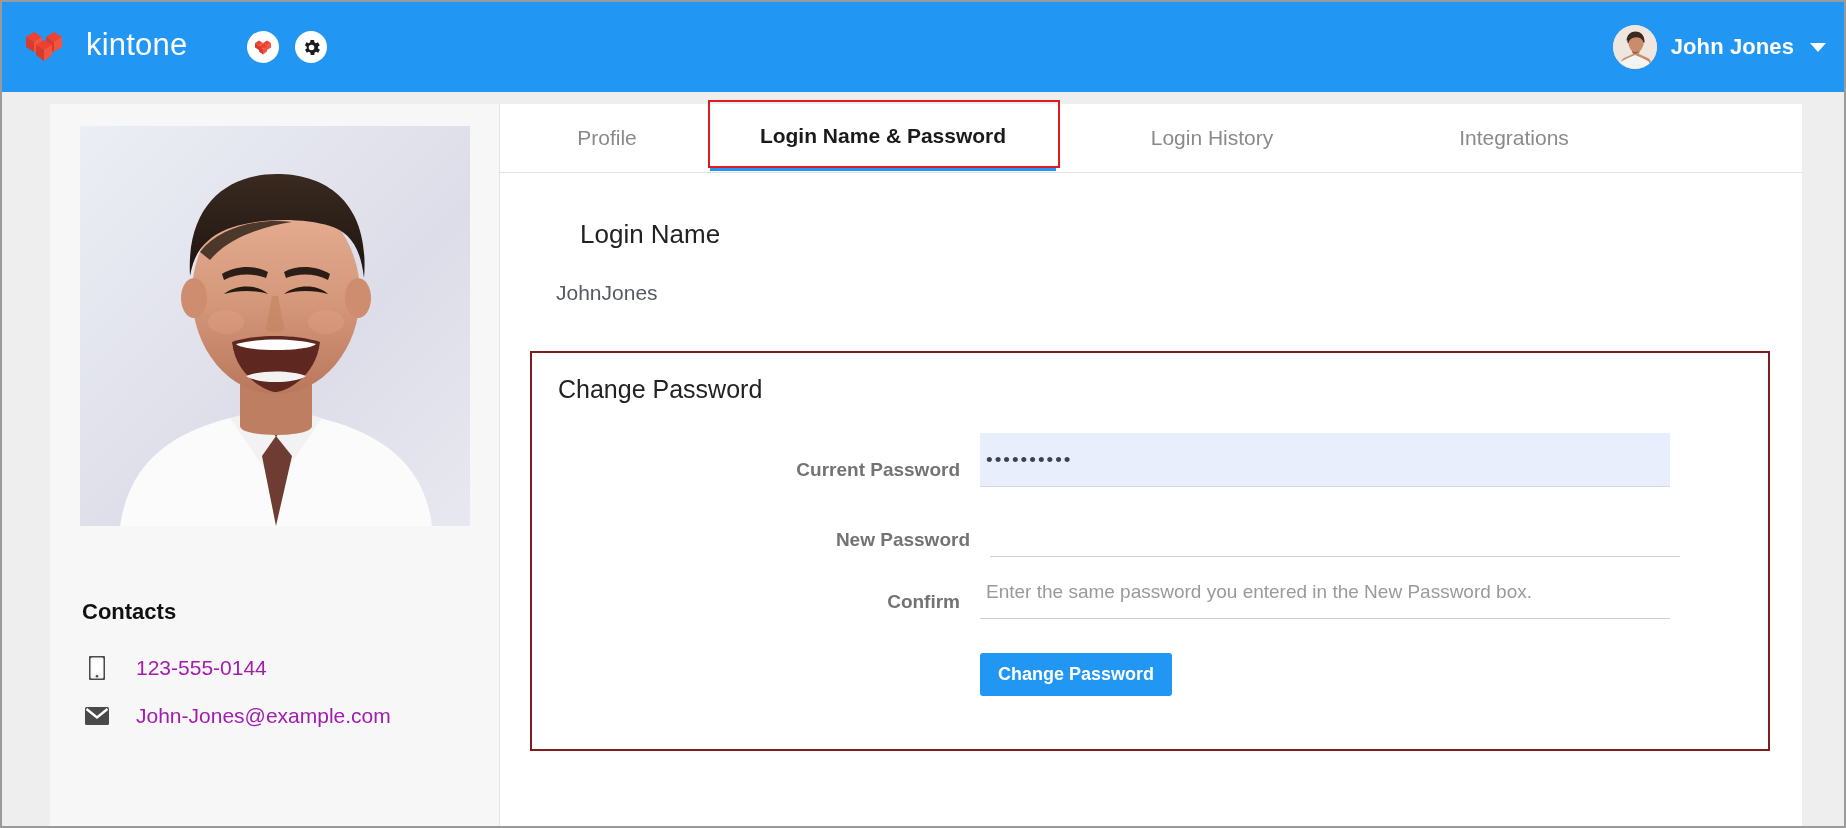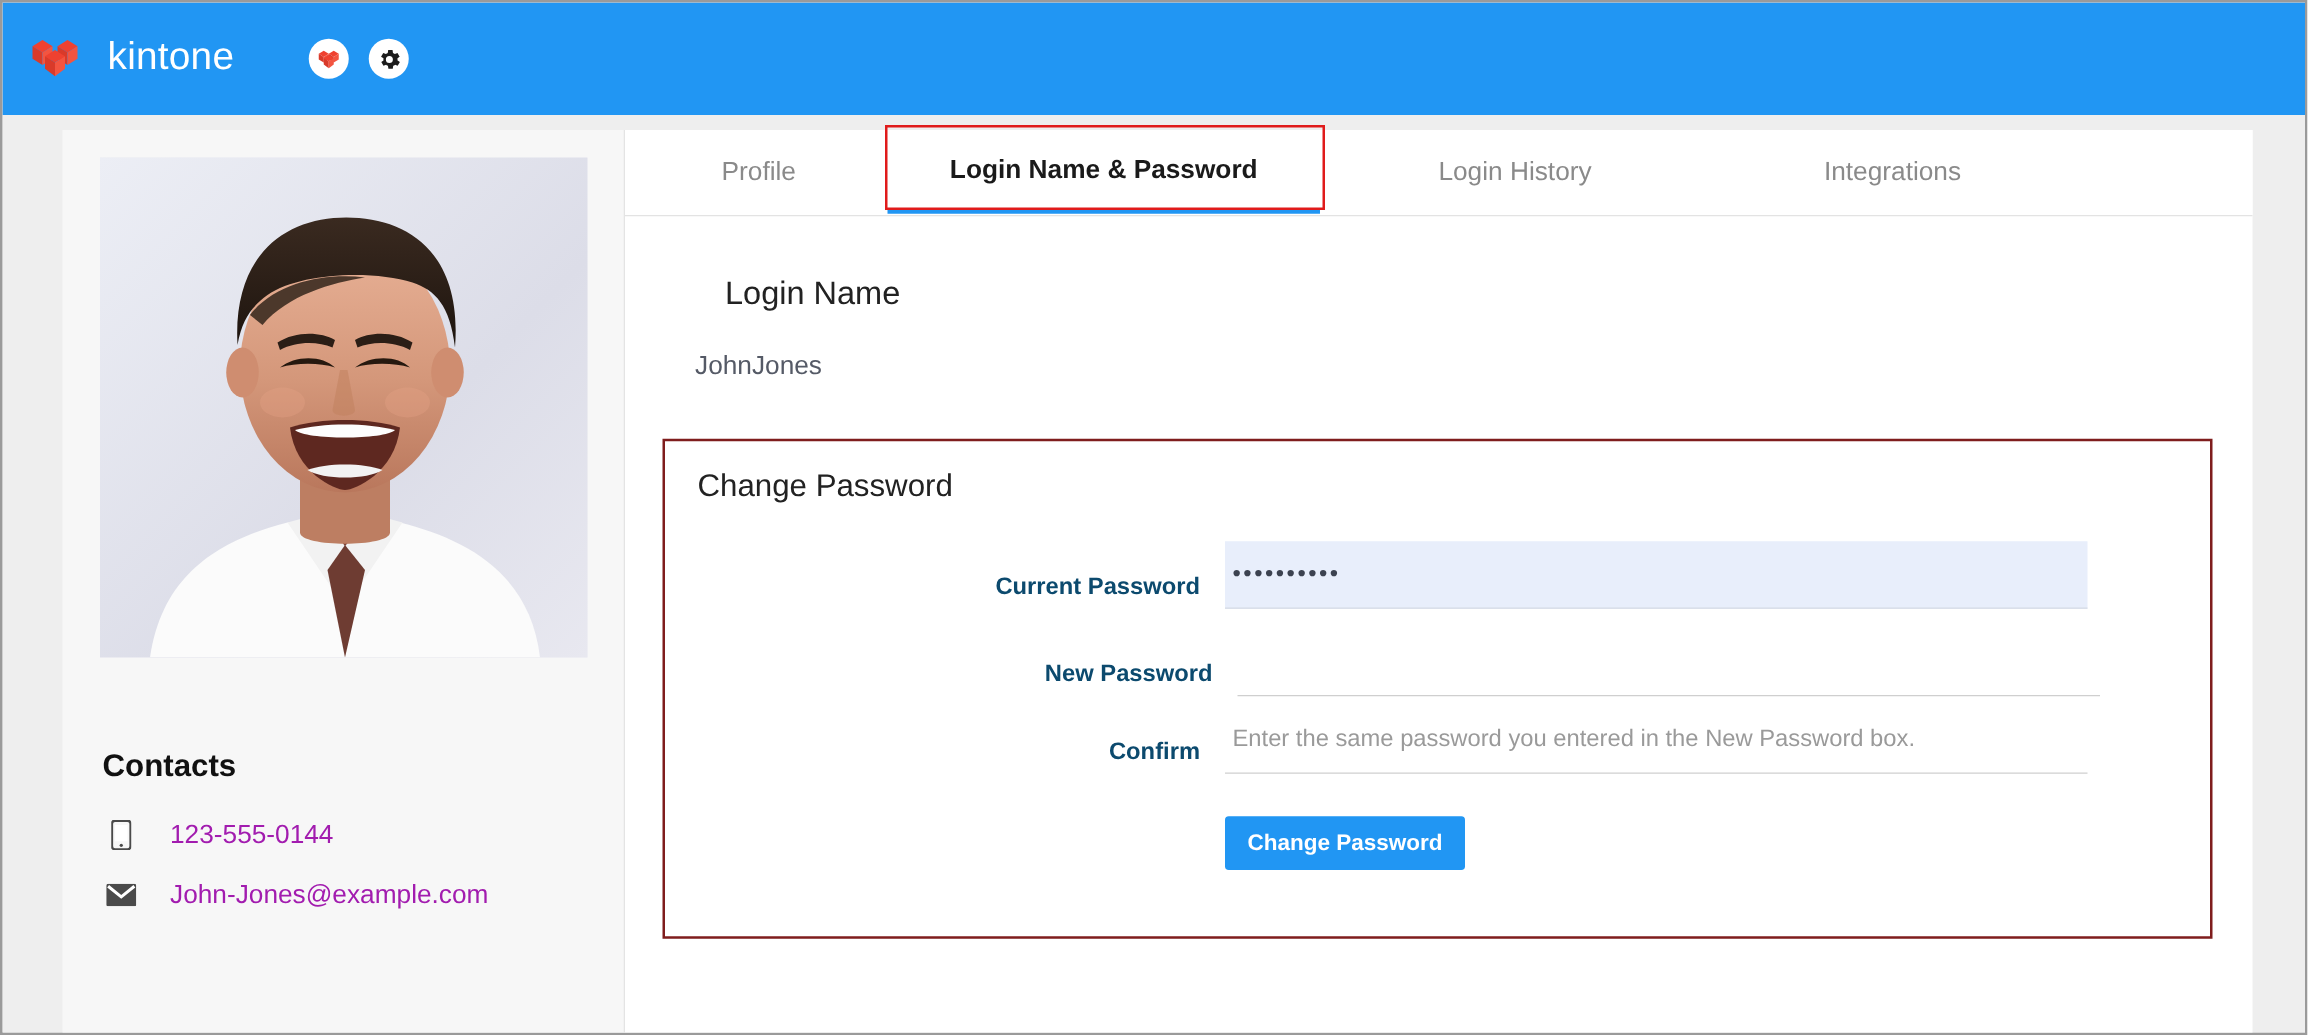--- a/index.html
+++ b/index.html
@@ -117,21 +117,21 @@
     position: absolute;
     left: 30px; top: 22px;
     width: 390px;
     height: 400px;
     background: linear-gradient(160deg,#e9eaf2 0%,#dedfe9 45%,#e7e7ef 100%);
     overflow: hidden;
   }
   .contacts-title {
     position: absolute;
     left: 32px; top: 495px;
-    font-size: 25px;
+    font-size: 22px;
     font-weight: 700;
     color: #111111;
   }
   .contact-row {
     position: absolute;
     left: 32px;
     display: flex;
     align-items: center;
   }
   .contact-row.r1 { top: 552px; }
@@ -241,21 +241,21 @@
   .row-current { top: 80px; }
   .row-new     { top: 150px; margin-left: 10px; }
   .row-confirm { top: 212px; }
   .row-submit  { top: 290px; }
 
   .form-label {
     width: 430px;
     text-align: right;
     font-size: 19px;
     font-weight: 700;
-    color: #0c4a6e;
+    color: #737373;
     padding-top: 26px;
     box-sizing: border-box;
     padding-right: 2px;
     padding-left: 48px;
   }
   .field-wrap {
     position: relative;
     margin-left: 18px;
     width: 690px;
   }
@@ -337,20 +337,33 @@
           </g>
         </svg>
       </span>
       <span class="circle-icon">
         <svg width="21" height="21" viewBox="0 0 24 24" fill="#1c1c1c">
           <path d="M19.4 13a7.8 7.8 0 0 0 0-2l2-1.5-2-3.4-2.4 1a7.6 7.6 0 0 0-1.7-1l-.4-2.6H10.9l-.4 2.6a7.6 7.6 0 0 0-1.7 1l-2.4-1-2 3.4L6.6 11a7.8 7.8 0 0 0 0 2l-2 1.5 2 3.4 2.4-1c.5.4 1.1.8 1.7 1l.4 2.6h4l.4-2.6c.6-.2 1.2-.6 1.7-1l2.4 1 2-3.4-2-1.5zM12 15.2A3.2 3.2 0 1 1 12 8.8a3.2 3.2 0 0 1 0 6.4z"></path>
         </svg>
       </span>
     </div>
 
+    <div class="hdr-user">
+      <span class="avatar-small">
+        <svg width="44" height="44" viewBox="0 0 44 44">
+          <circle cx="22" cy="22" r="22" fill="#efe6df"></circle>
+          <path d="M22 7c6 0 9 4 9 9 0 4-2 8-4 10l-1 3 9 4c2 1 3 3 3 5v6H8v-6c0-2 1-4 3-5l9-4-1-3c-2-2-4-6-4-10 0-5 3-9 7-9z" fill="#c98d6e"></path>
+          <path d="M13.5 15.5c.5-6 4.5-9 9-9s8.5 3 9 9c.3 3-.8 2.4-1.3 1.2-.7-1.8-2-3.2-3.3-3.8-2.6-1.2-7.4-.6-9.6 1.5-.8.8-1.3 1.9-1.6 2.8-.5 1.3-1.5 1.5-1.2-1.7z" fill="#3b2a20"></path>
+          <path d="M15 33l7-3 7 3 5 2.5c1.8.9 2.8 2.4 2.8 4.3V44H7.2v-4.2c0-1.9 1-3.4 2.8-4.3L15 33z" fill="#f4f4f4"></path>
+          <path d="M18.5 25.5c1 1.2 2.2 1.9 3.5 1.9s2.5-.7 3.5-1.9c-.6 1.9-2 2.9-3.5 2.9s-2.9-1-3.5-2.9z" fill="#8c3b33"></path>
+        </svg>
+      </span>
+      <span class="hdr-username">John Jones</span>
+      <span class="caret"></span>
+    </div>
   </div>
 
   <div class="page">
 
     <div class="sidebar">
 
       <div class="portrait">
         <svg width="390" height="400" viewBox="0 0 390 400" preserveAspectRatio="xMidYMid slice">
           <defs>
             <linearGradient id="bgg" x1="0" y1="0" x2="1" y2="1">

